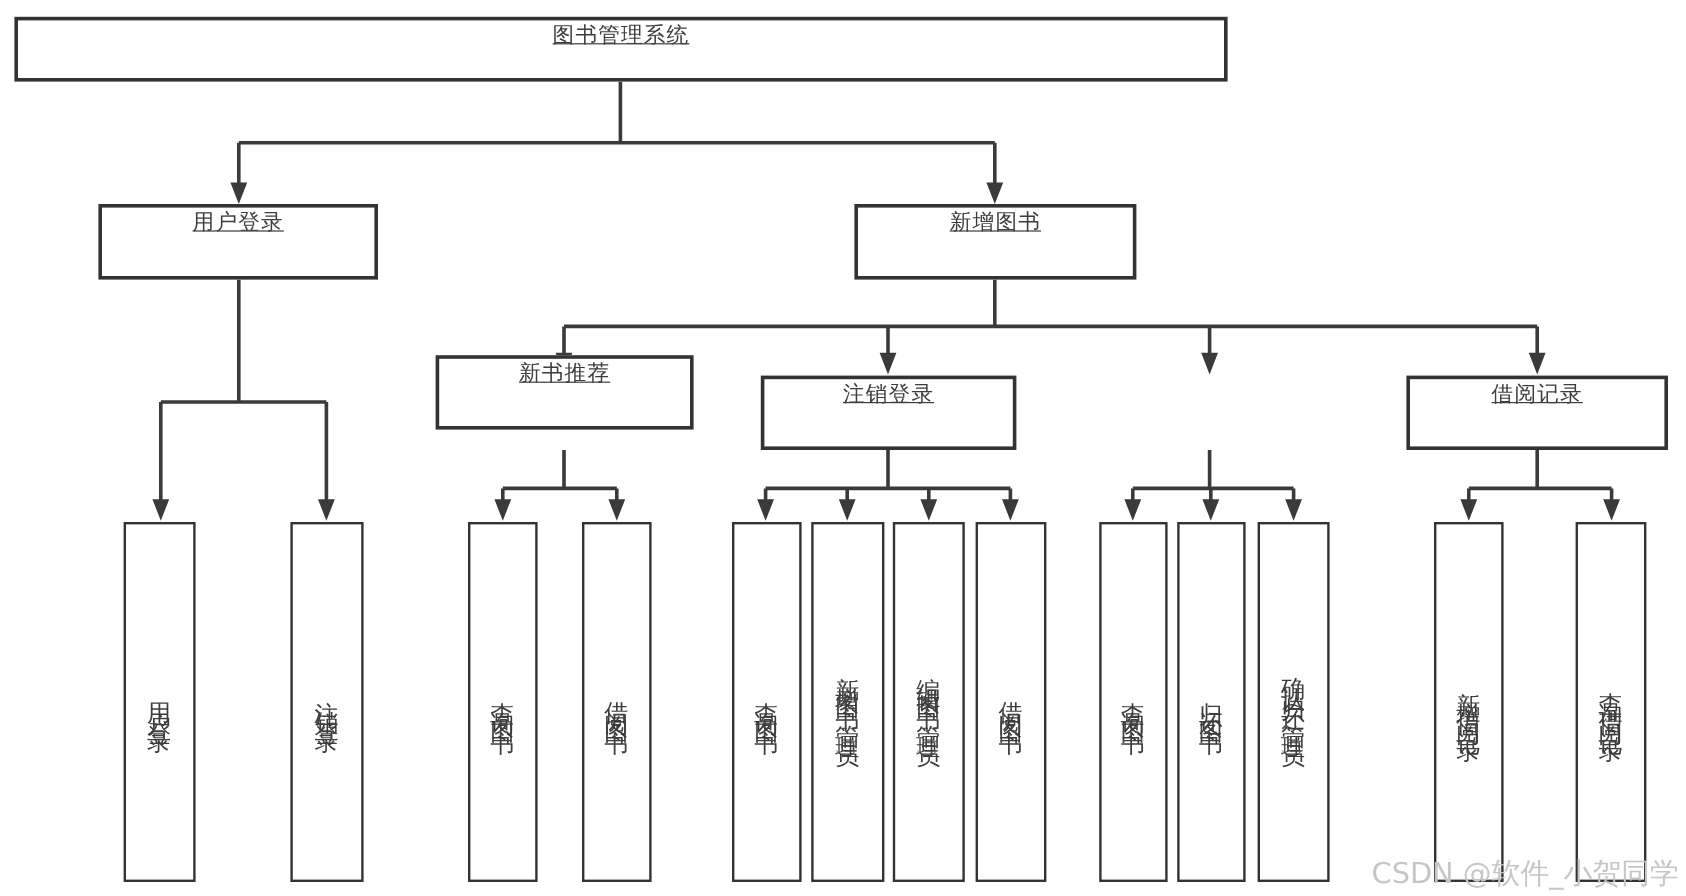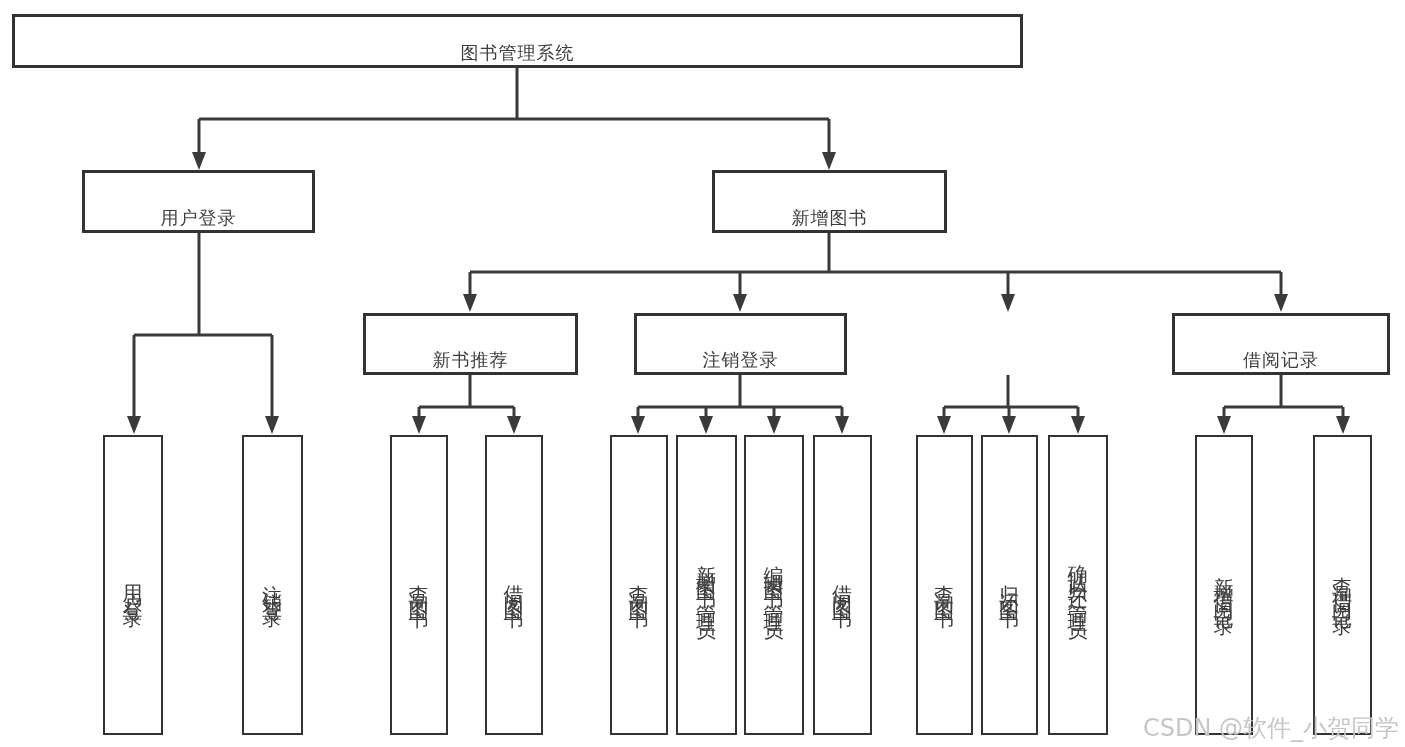--- a/index.html
+++ b/index.html
@@ -11,24 +11,25 @@
     overflow:hidden;
   }
   #edges{position:absolute;left:0;top:0;width:1405px;height:747px;}
   #edges path.lines{stroke:var(--line,#3a3a3a);stroke-width:3;fill:none;}
   #edges path.arrows{fill:var(--line,#3a3a3a);stroke:none;}
   .hbox{
     position:absolute;
     box-sizing:border-box;
     border:3px solid var(--border,#333);
     background:#fff;
-    display:flex;align-items:flex-end;justify-content:center;
+    display:flex;align-items:flex-start;justify-content:center;
     color:var(--text,#3d3d3d);
     font-size:18px;letter-spacing:1px;
     z-index:2;
+    text-decoration:underline;
   }
   .vbox{
     position:absolute;
     top:435px;height:300px;
     box-sizing:border-box;
     border:2px solid var(--border,#333);
     background:#fff;
     display:flex;align-items:center;justify-content:center;
     z-index:2;
   }
@@ -81,21 +82,21 @@
     <span>图书管理系统</span>
   </div>
 
   <div class="hbox" style="left:82px;top:170px;width:233px;height:63px">
     <span>用户登录</span>
   </div>
   <div class="hbox" style="left:712px;top:170px;width:235px;height:63px">
     <span>新增图书</span>
   </div>
 
-  <div class="hbox" style="left:363px;top:313px;width:215px;height:62px">
+  <div class="hbox" style="left:363px;top:296px;width:215px;height:62px">
     <span>新书推荐</span>
   </div>
   <div class="hbox" style="left:634px;top:313px;width:213px;height:62px">
     <span>注销登录</span>
   </div>
   <div class="hbox" style="left:1172px;top:313px;width:218px;height:62px">
     <span>借阅记录</span>
   </div>
 
   <div class="vbox" style="left:103px;width:60px">

